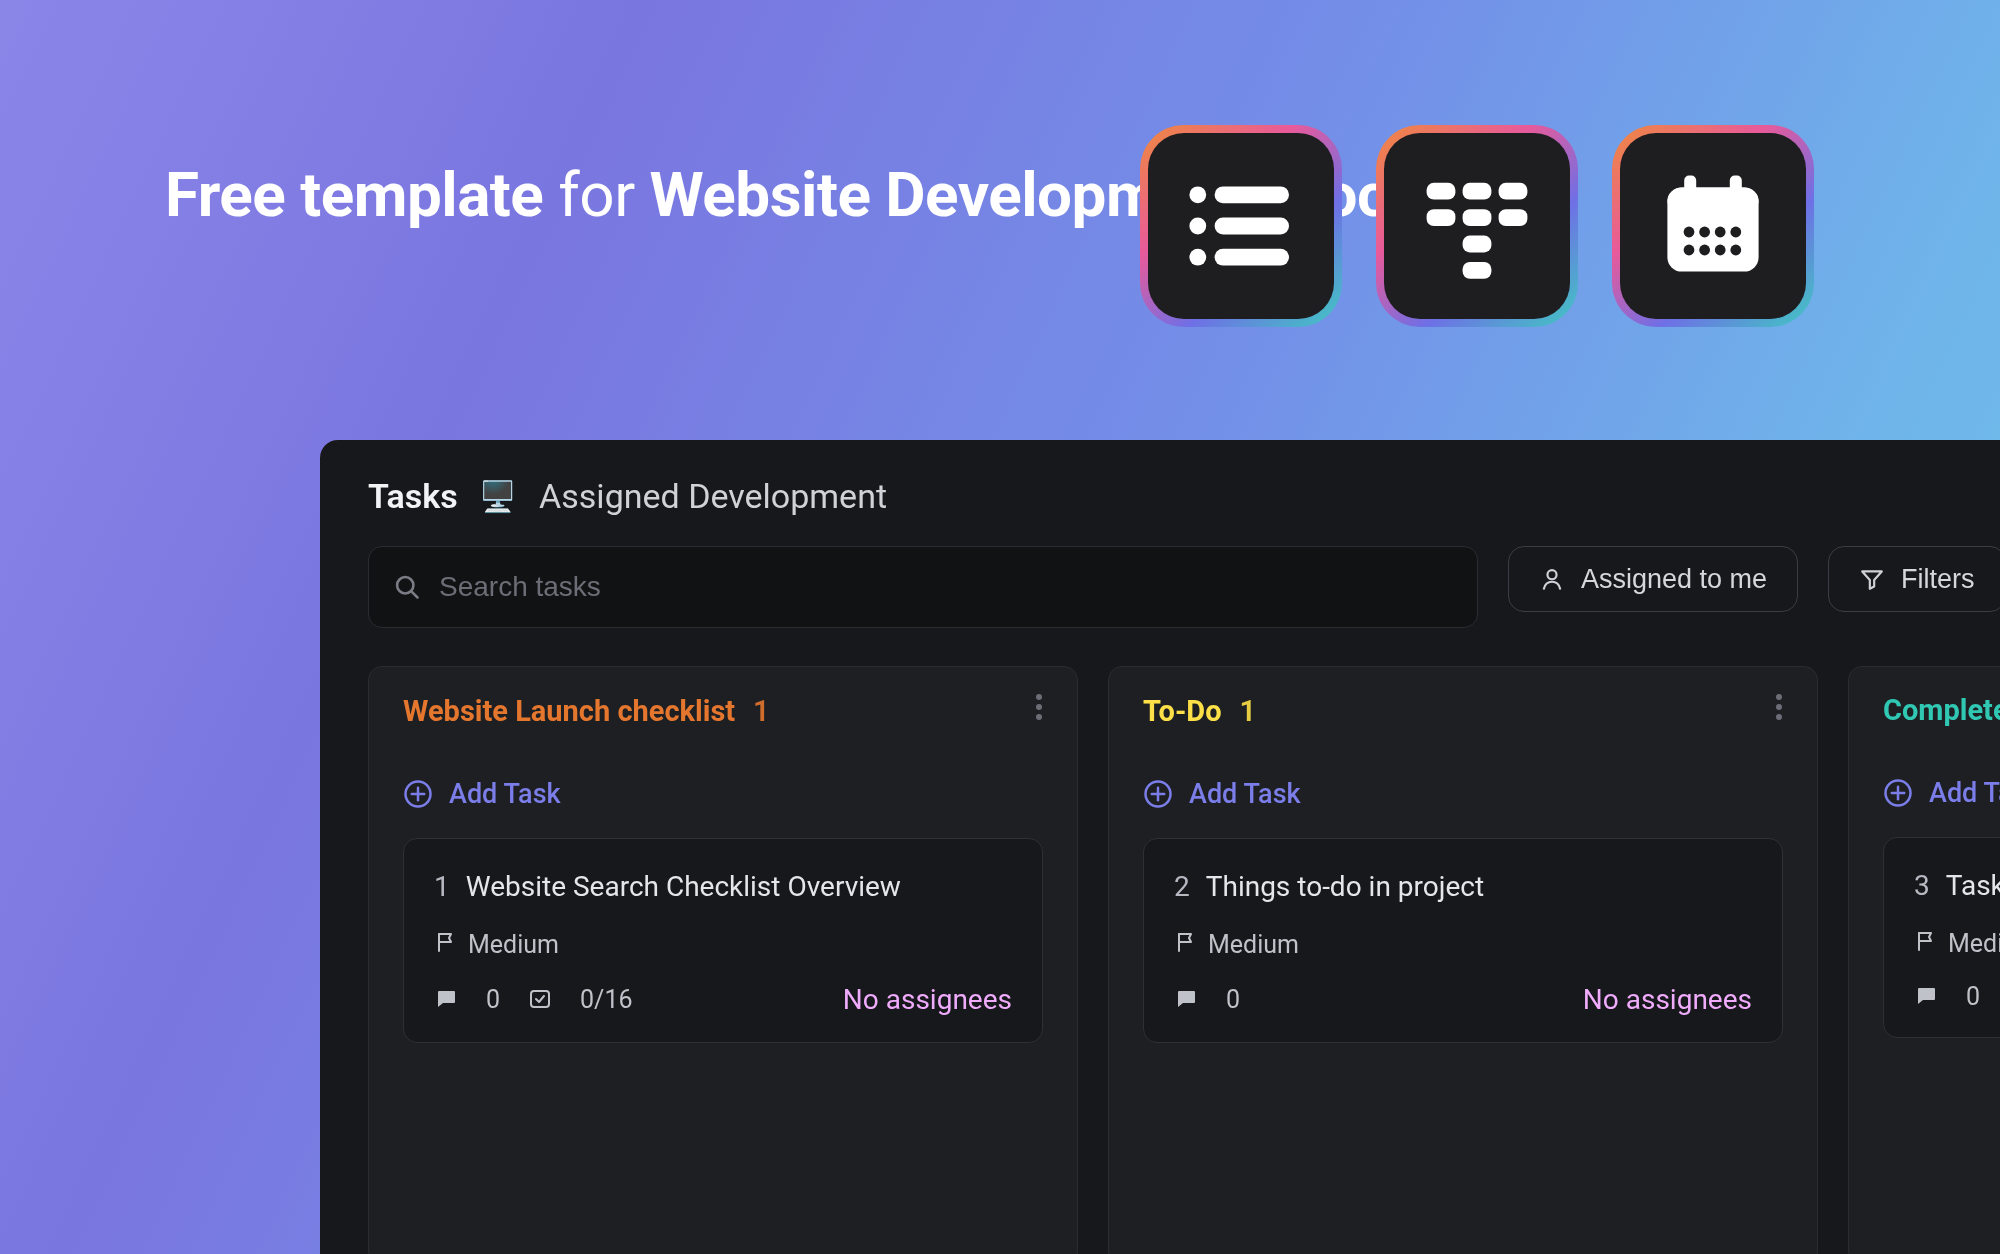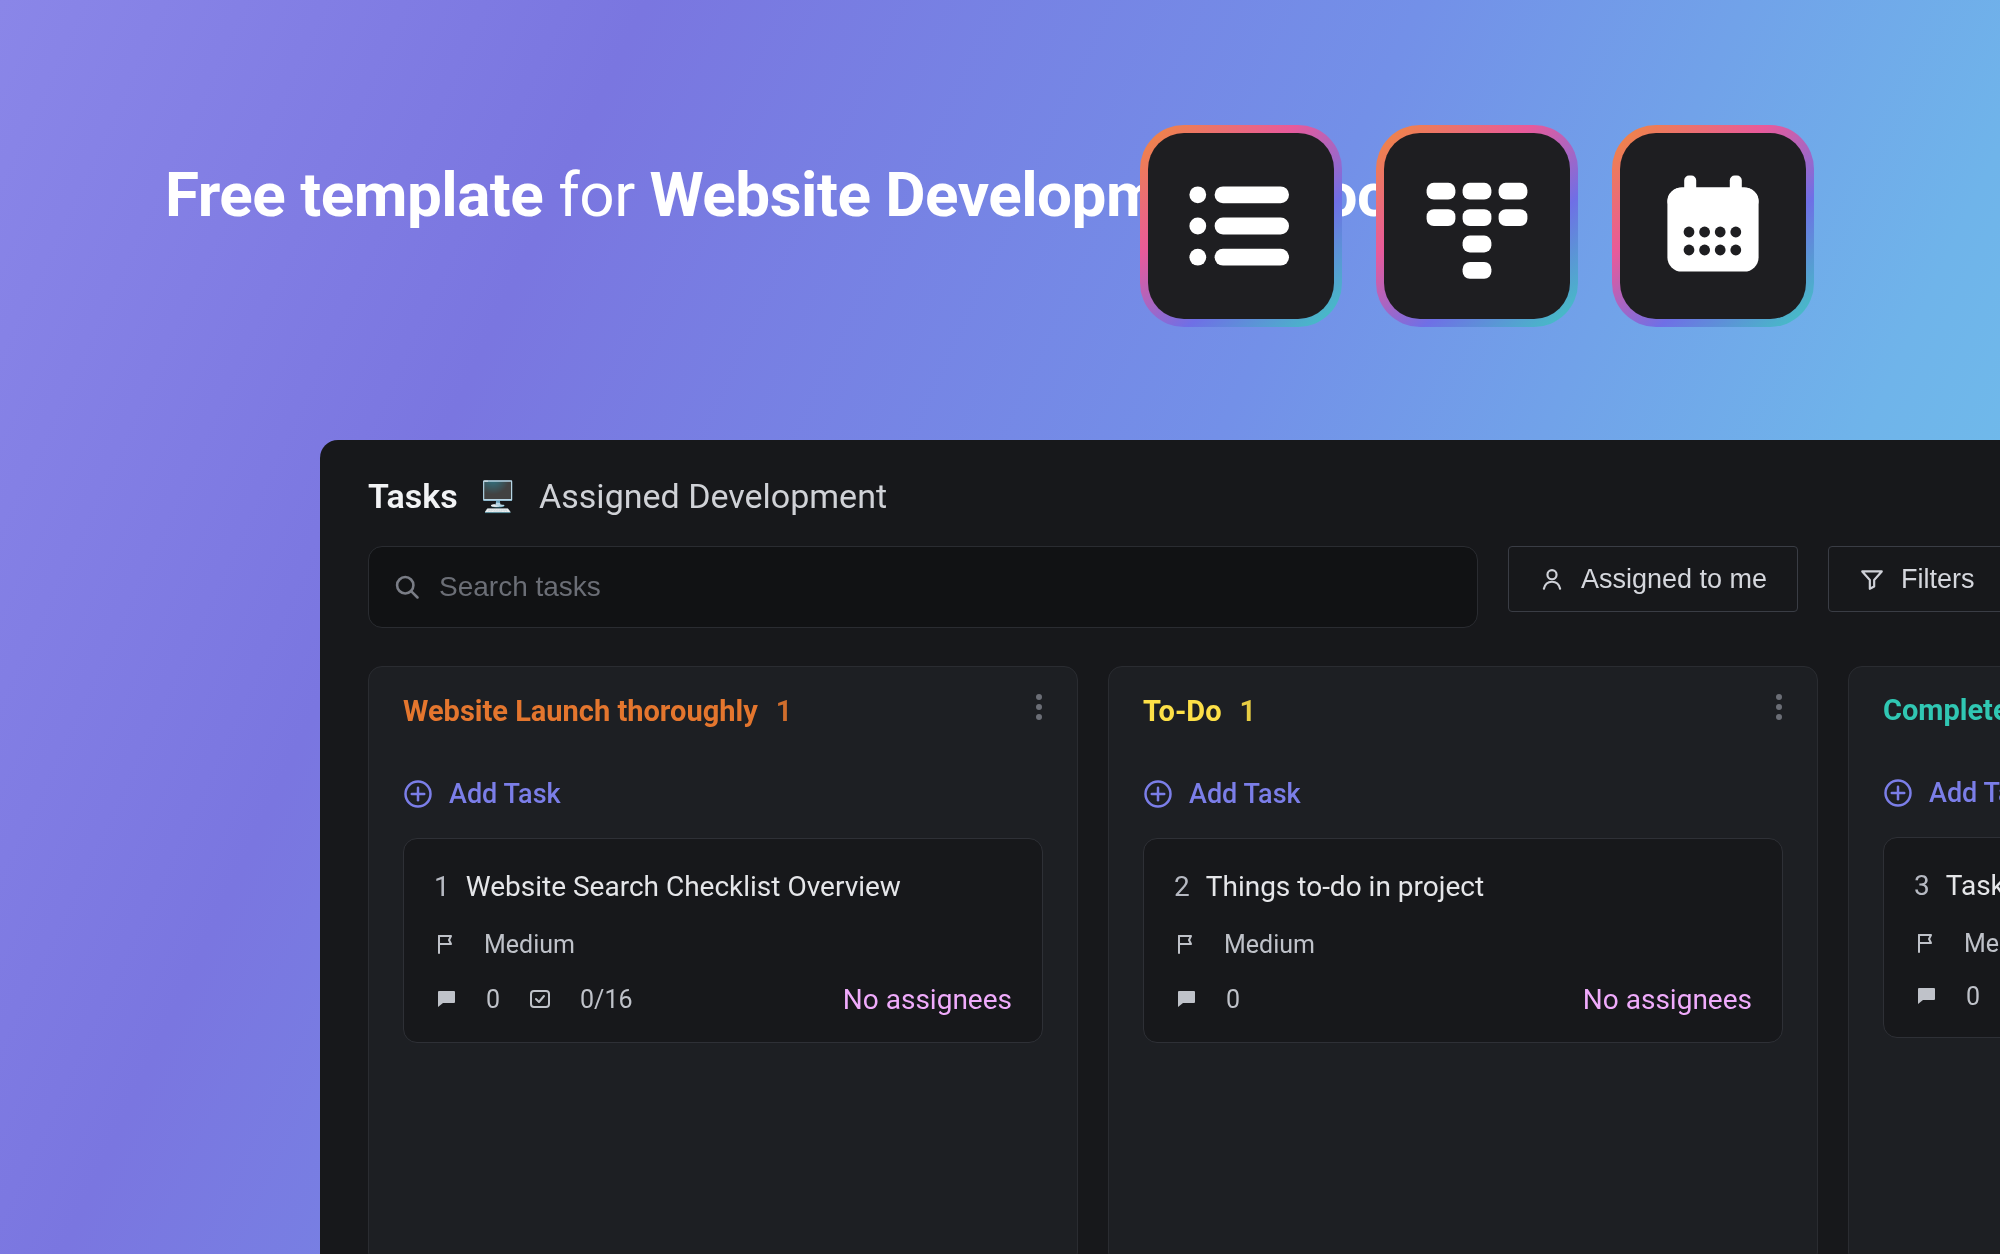--- a/index.html
+++ b/index.html
@@ -96,21 +96,21 @@
     background: transparent;
     border: none;
     outline: none;
     color: #c9cbd1;
     font-size: 28px;
   }
   .search input::placeholder { color:#6b6e76; }
   .pill-btn {
     height: 66px;
     border: 1px solid #3a3d45;
-    border-radius: 4px;
+    border-radius: 16px;
     background: transparent;
     color: #d5d7dd;
     font-size: 27px;
     display: flex;
     align-items: center;
     gap: 16px;
     padding: 0 30px;
     cursor: pointer;
     white-space: nowrap;
   }
@@ -168,22 +168,22 @@
   .card-title {
     font-size: 28px;
     line-height: 1.45;
     display: flex;
     gap: 16px;
   }
   .card-title .num { color:#b6b9c2; }
   .card-row {
     margin-top: 22px;
     display: flex;
-    align-items: center;
-    gap: 26px;
+    align-items: flex-start;
+    gap: 10px;
     font-size: 25px;
     color:#bfc2c9;
   }
   .card-footer {
     margin-top: 24px;
     display:flex;
     align-items:center;
     gap: 28px;
     font-size: 25px;
     color:#bfc2c9;
@@ -290,21 +290,21 @@
         </svg>
       </span>
       <span>Filters</span>
     </button>
   </div>
 
   <div class="board">
 
     <div class="column">
       <div class="col-header">
-        <span class="col-c0">Website Launch thoroughly</span>
+        <span class="col-c0">Website Launch checklist</span>
         <span class="count col-c0">1</span>
         <span class="spacer"></span>
         <span class="col-more">
           <svg width="8" height="28" viewBox="0 0 8 28" fill="#6b6e76">
               <circle cx="4" cy="4" r="3"></circle>
               <circle cx="4" cy="14" r="3"></circle>
               <circle cx="4" cy="24" r="3"></circle>
             </svg>
         </span>
       </div>

